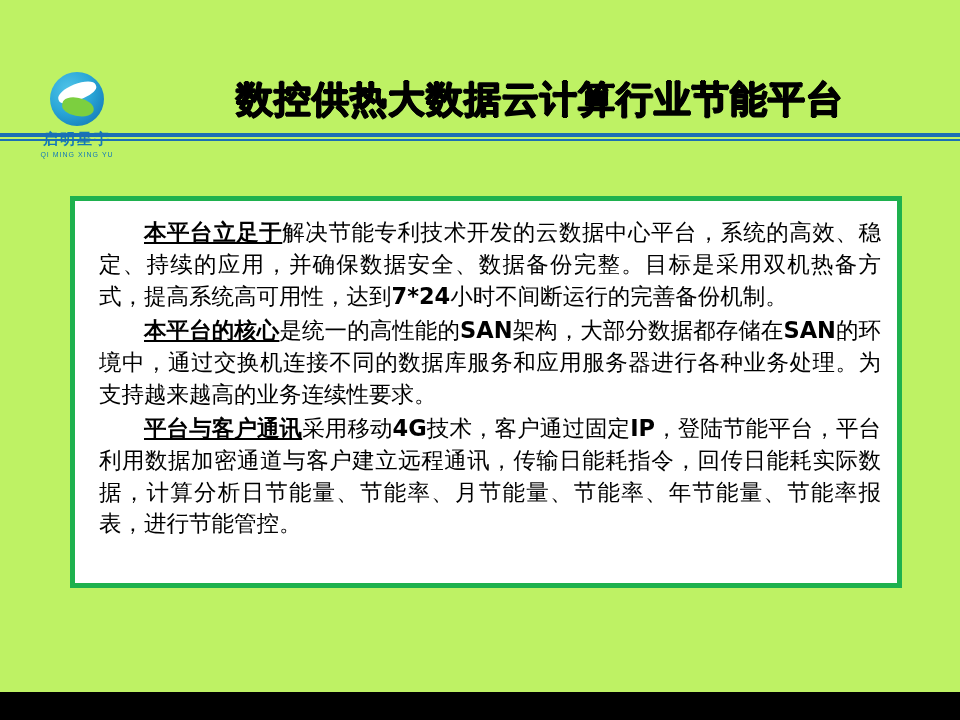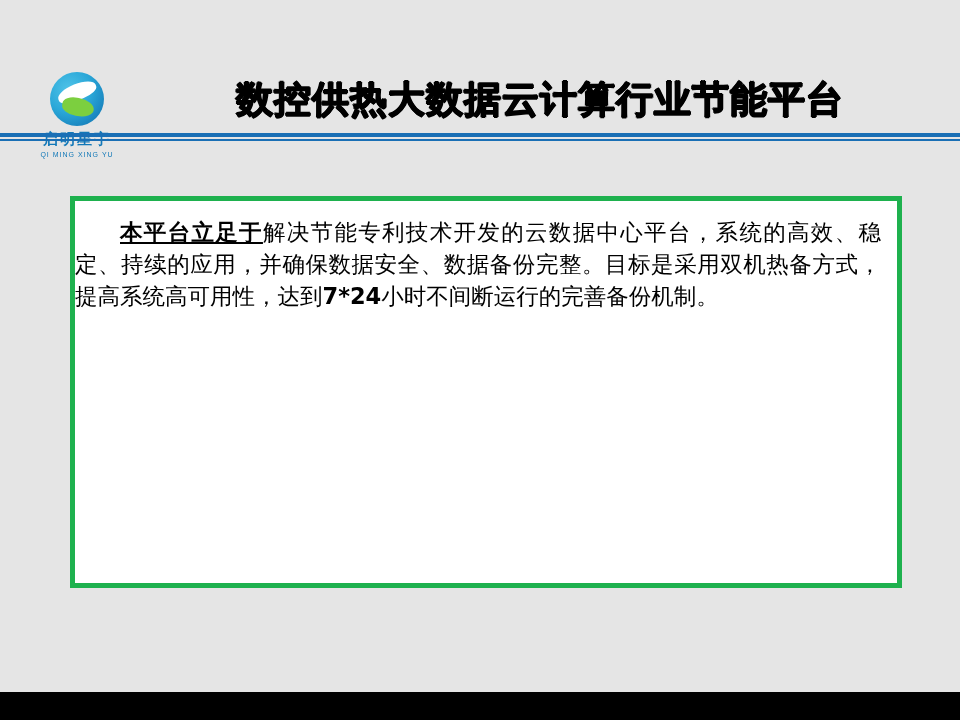--- a/index.html
+++ b/index.html
@@ -11,21 +11,21 @@
     height: 720px;
     background: #ffffff;
     font-family: "Liberation Sans", sans-serif;
     overflow: hidden;
   }
 
   .slide {
     position: relative;
     width: 960px;
     height: 720px;
-    background: #e5e5e5;
+    background: #bef264;
     box-sizing: border-box;
   }
 
   
   .header {
     position: relative;
     height: 180px;
   }
 
   .logo {
@@ -116,21 +116,21 @@
   
   .content-box {
     position: absolute;
     left: 70px;
     top: 196px;
     width: 832px;
     height: 392px;
     border: 5px solid #1eb14e;
     background: #ffffff;
     box-sizing: border-box;
-    padding: 16px 16px 10px 0;
+    padding: 16px 16px 10px 24px;
   }
 
   .para {
     font-family: "DejaVu Sans", "Liberation Sans", sans-serif;
     font-size: 22.5px;
     line-height: 1.42;
     color: #000000;
     text-align: justify;
     text-justify: inter-ideograph;
     margin: 0 0 2px 0;
@@ -174,19 +174,25 @@
     <div class="rule"></div>
     <div class="rule thin"></div>
   </div>
 
   <div class="content-box">
 
     <p class="para">
       <span class="lead">本平台立足于</span><span>解决节能专利技术开发的云数据中心平台，系统的高效、稳定、持续的应用，并确保数据安全、数据备份完整。目标是采用双机热备方式，提高系统高可用性，达到</span><span class="b">7*24</span><span>小时不间断运行的完善备份机制。</span>
     </p>
 
+    <p class="para">
+      <span class="lead">本平台的核心</span><span>是统一的高性能的</span><span class="b">SAN</span><span>架构，大部分数据都存储在</span><span class="b">SAN</span><span>的环境中，通过交换机连接不同的数据库服务和应用服务器进行各种业务处理。为支持越来越高的业务连续性要求。</span>
+    </p>
 
+    <p class="para">
+      <span class="lead">平台与客户通讯</span><span>采用移动</span><span class="b">4G</span><span>技术，客户通过固定</span><span class="b">IP</span><span>，登陆节能平台，平台利用数据加密通道与客户建立远程通讯，传输日能耗指令，回传日能耗实际数据，计算分析日节能量、节能率、月节能量、节能率、年节能量、节能率报表，进行节能管控。</span>
+    </p>
 
   </div>
 
   <div class="footer-band"></div>
 
 </div>
 
 </body></html>

